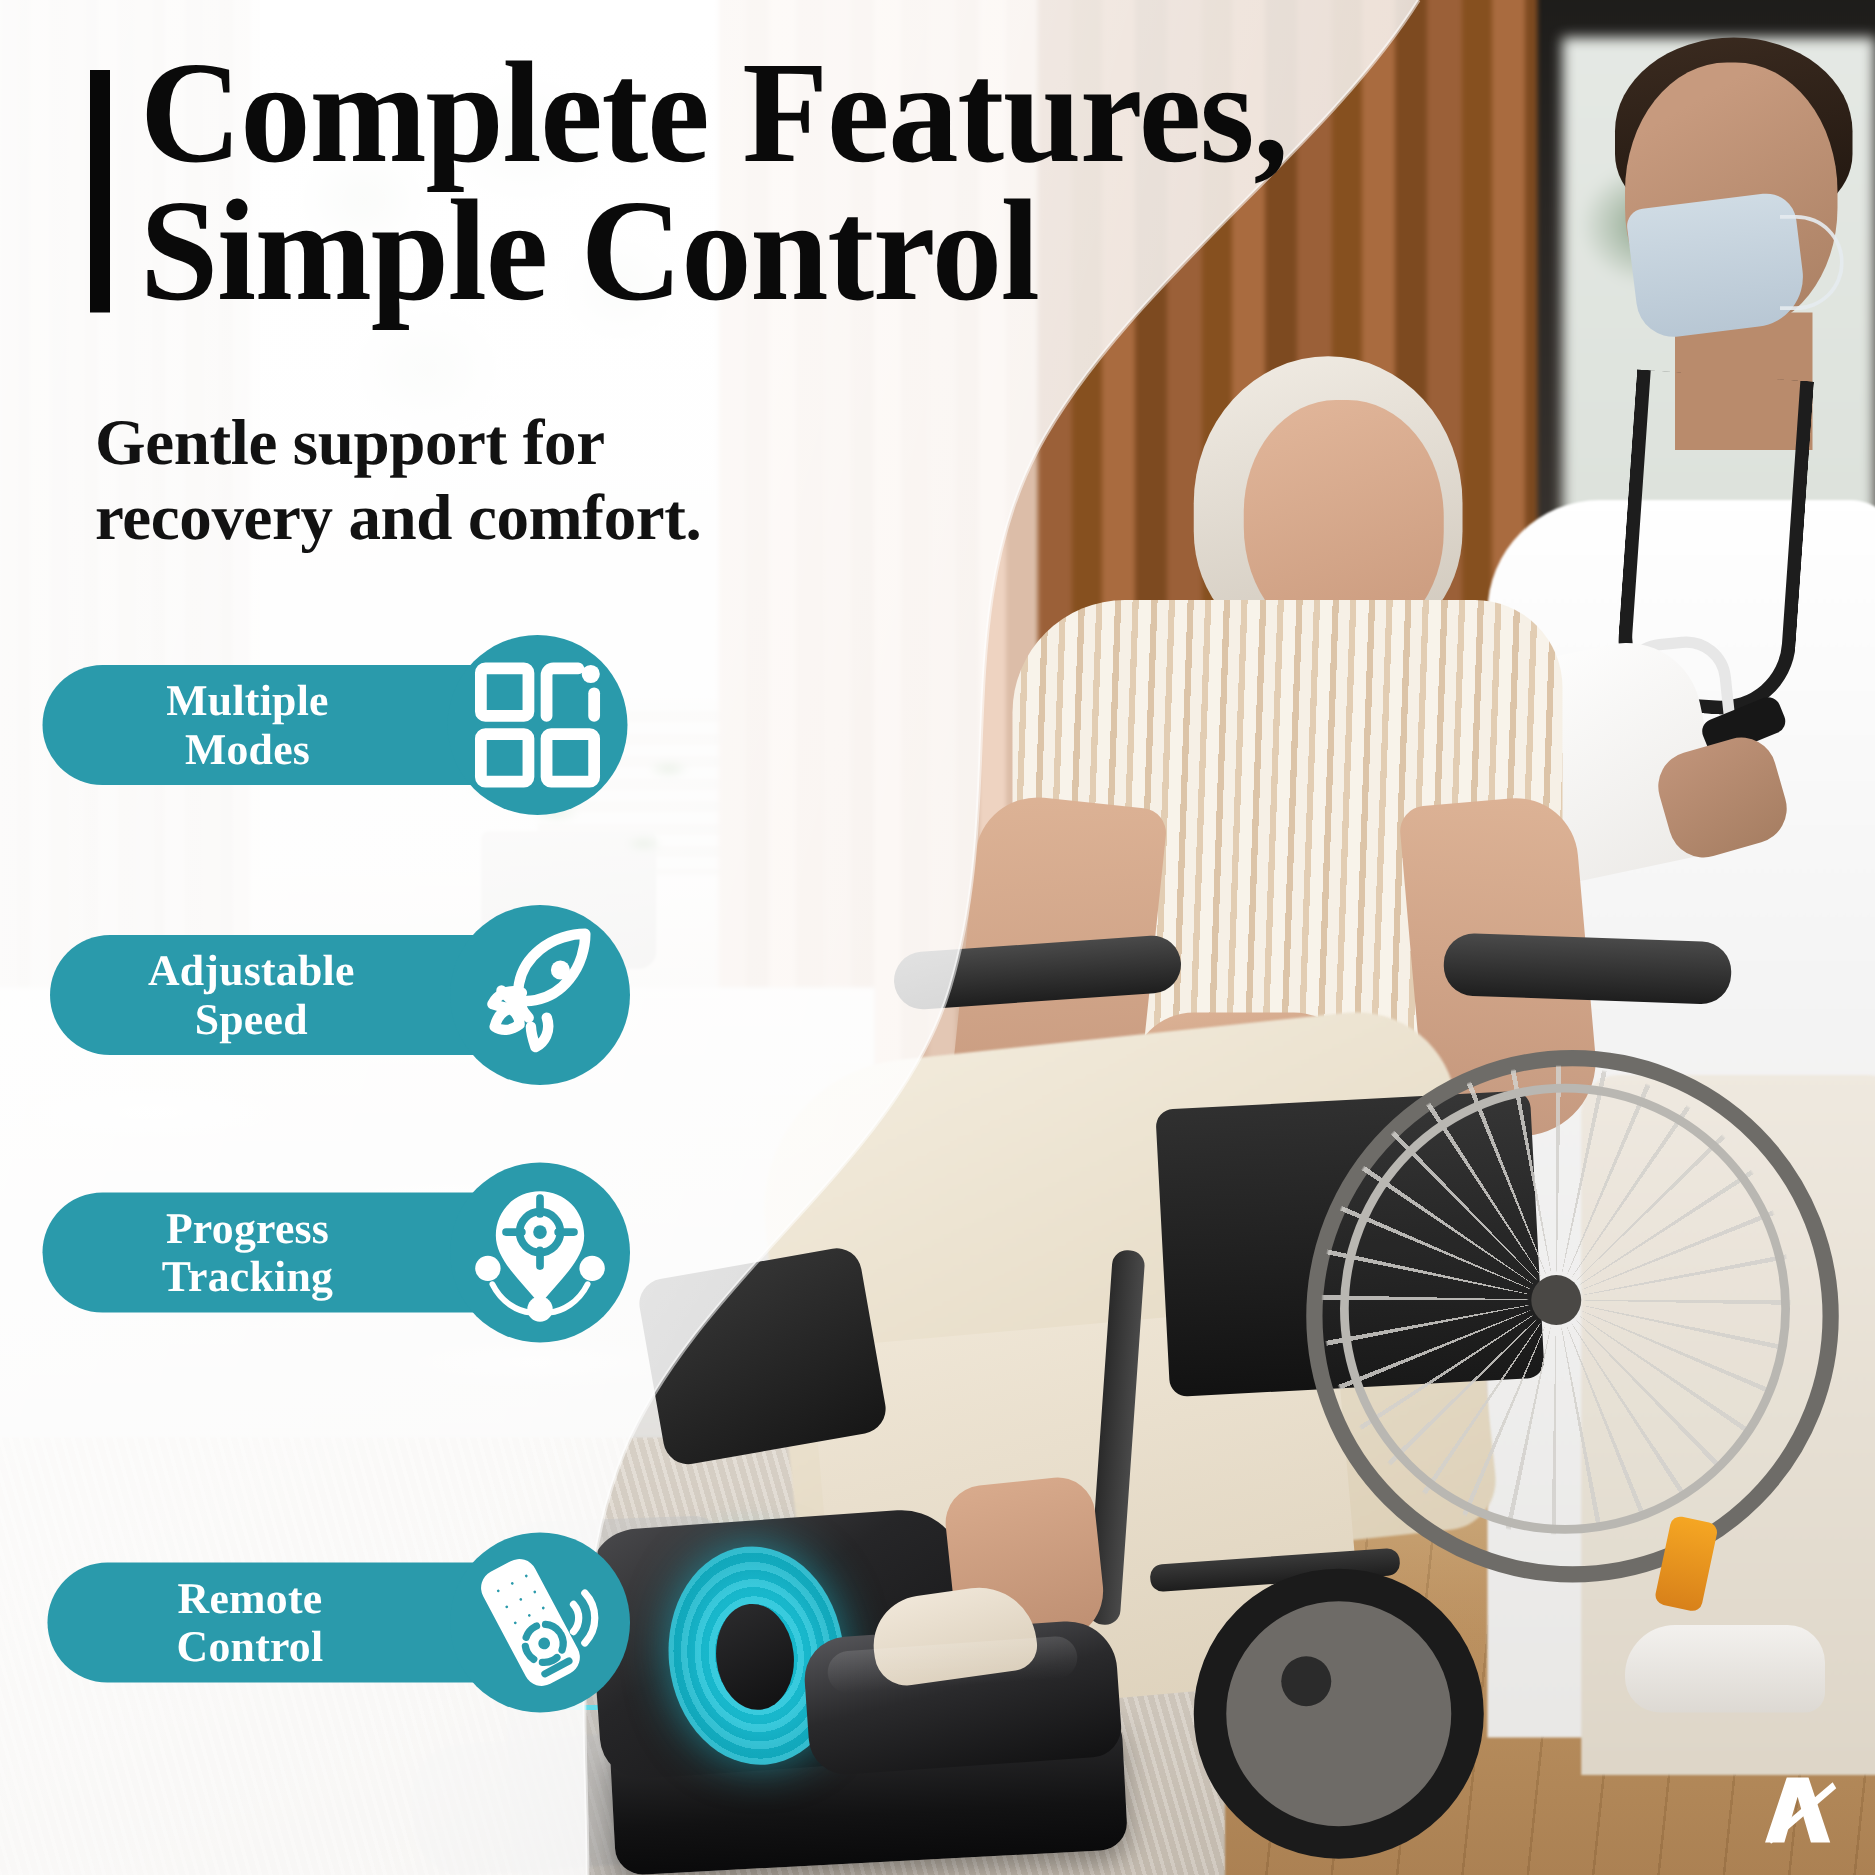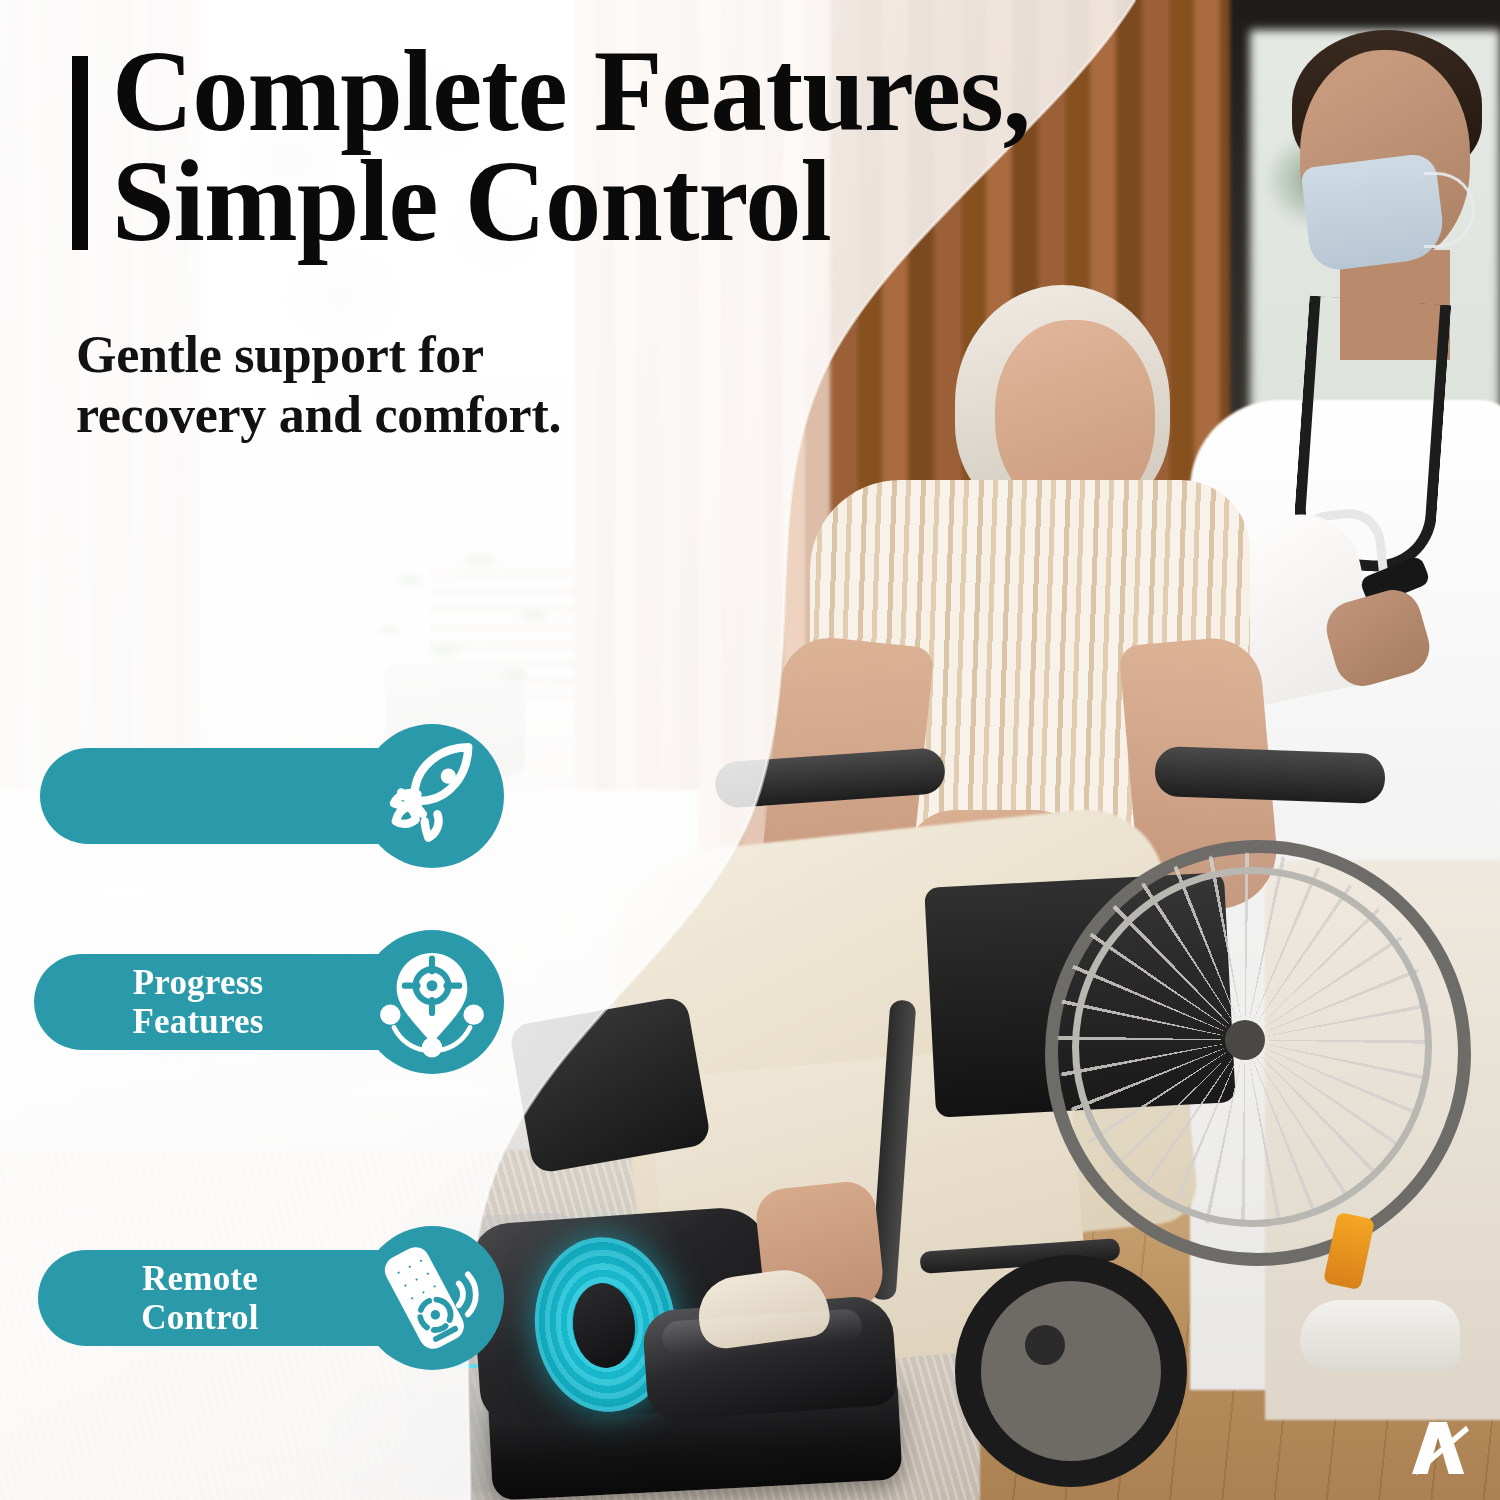--- a/index.html
+++ b/index.html
@@ -369,41 +369,63 @@
   <div class="headline">
     <span class="l1">Complete Features,</span>
     <span class="l2">Simple Control</span>
   </div>
 
   <div class="subhead">
     <span>Gentle support for</span><br>
     <span>recovery and comfort.</span>
   </div>
 
+  <div class="pill" style="--teal:#2a9aab;left:34px;top:532px;width:434px;">
+    <div class="pill-bar" style="width:420px;"></div>
+    <div class="pill-circle" style="left:324px;"></div>
+    <div class="pill-label" style="width:300px;margin-left:14px;">
+      <span>Multiple</span>
+      <span>Modes</span>
+    </div>
+    <div class="pill-ico" style="left:338px;">
+      <svg viewBox="0 0 64 64" fill="none" stroke="#ffffff" stroke-width="5.2" stroke-linecap="round" stroke-linejoin="round">
+        <rect x="7" y="7" width="21" height="21" rx="2"></rect>
+        <rect x="7" y="36" width="21" height="21" rx="2"></rect>
+        <rect x="36" y="36" width="21" height="21" rx="2"></rect>
+        <path d="M36 28 V10 a3 3 0 0 1 3-3 h11"></path>
+        <path d="M57 18 v10"></path>
+        <circle cx="55.5" cy="9.5" r="4" fill="#ffffff" stroke="none"></circle>
+      </svg>
+    </div>
+  </div>
 
   <div class="pill" style="--teal:#2a9aab;left:40px;top:748px;width:434px;">
     <div class="pill-bar" style="width:418px;"></div>
     <div class="pill-circle" style="left:320px;"></div>
+    <div class="pill-label" style="width:298px;margin-left:12px;">
+      <span>Adjustable</span>
+      <span>Speed</span>
+    </div>
     <div class="pill-ico" style="left:334px;">
       <svg viewBox="0 0 64 64" fill="none" stroke="#ffffff" stroke-width="4.6" stroke-linecap="round" stroke-linejoin="round">
         <path d="M27 42 C19 34 22 20 32 12 c6-5 14-7 20-7 0 6-2 14-7 20 -8 10-22 13-30 5 z"></path>
         <circle cx="41" cy="21" r="4.2" fill="#ffffff" stroke="none"></circle>
         <path d="M24 31 c-6-2-11 1-13 5 3 1 6 2 9 2"></path>
         <path d="M35 42 c2 6 -1 11 -5 13 -1-3 -2-6 -2-9"></path>
         <path d="M23 45 c-4 3 -8 3 -11 1 1-4 3-7 7-8 3 2 4 5 4 7 z"></path>
       </svg>
     </div>
   </div>
 
   <div class="pill" style="--teal:#2a9aab;left:34px;top:954px;width:440px;">
     <div class="pill-bar" style="width:424px;"></div>
     <div class="pill-circle" style="left:326px;"></div>
     <div class="pill-label" style="width:304px;margin-left:12px;">
       <span>Progress</span>
-      <span>Features</span>
+      <span>Tracking</span>
     </div>
     <div class="pill-ico" style="left:340px;">
       <svg viewBox="0 0 64 64" fill="none" stroke="#ffffff" stroke-width="3.6" stroke-linecap="round" stroke-linejoin="round">
         <path d="M32 5 C21 5 12.5 13.5 12.5 24.5 C12.5 35 23 44 32 55 C41 44 51.5 35 51.5 24.5 C51.5 13.5 43 5 32 5 z" fill="#ffffff" stroke="none"></path>
         <circle cx="32" cy="23" r="9" fill="none" stroke="#2a9aab" stroke-width="3.4"></circle>
         <circle cx="32" cy="23" r="3" fill="#2a9aab" stroke="none"></circle>
         <path d="M32 8 v7 M32 31 v7 M17 23 h7 M40 23 h7" stroke="#2a9aab" stroke-width="3.4"></path>
         <circle cx="9" cy="39" r="5.6" fill="#ffffff" stroke="none"></circle>
         <circle cx="55" cy="39" r="5.6" fill="#ffffff" stroke="none"></circle>
         <circle cx="32" cy="57" r="5.6" fill="#ffffff" stroke="none"></circle>

